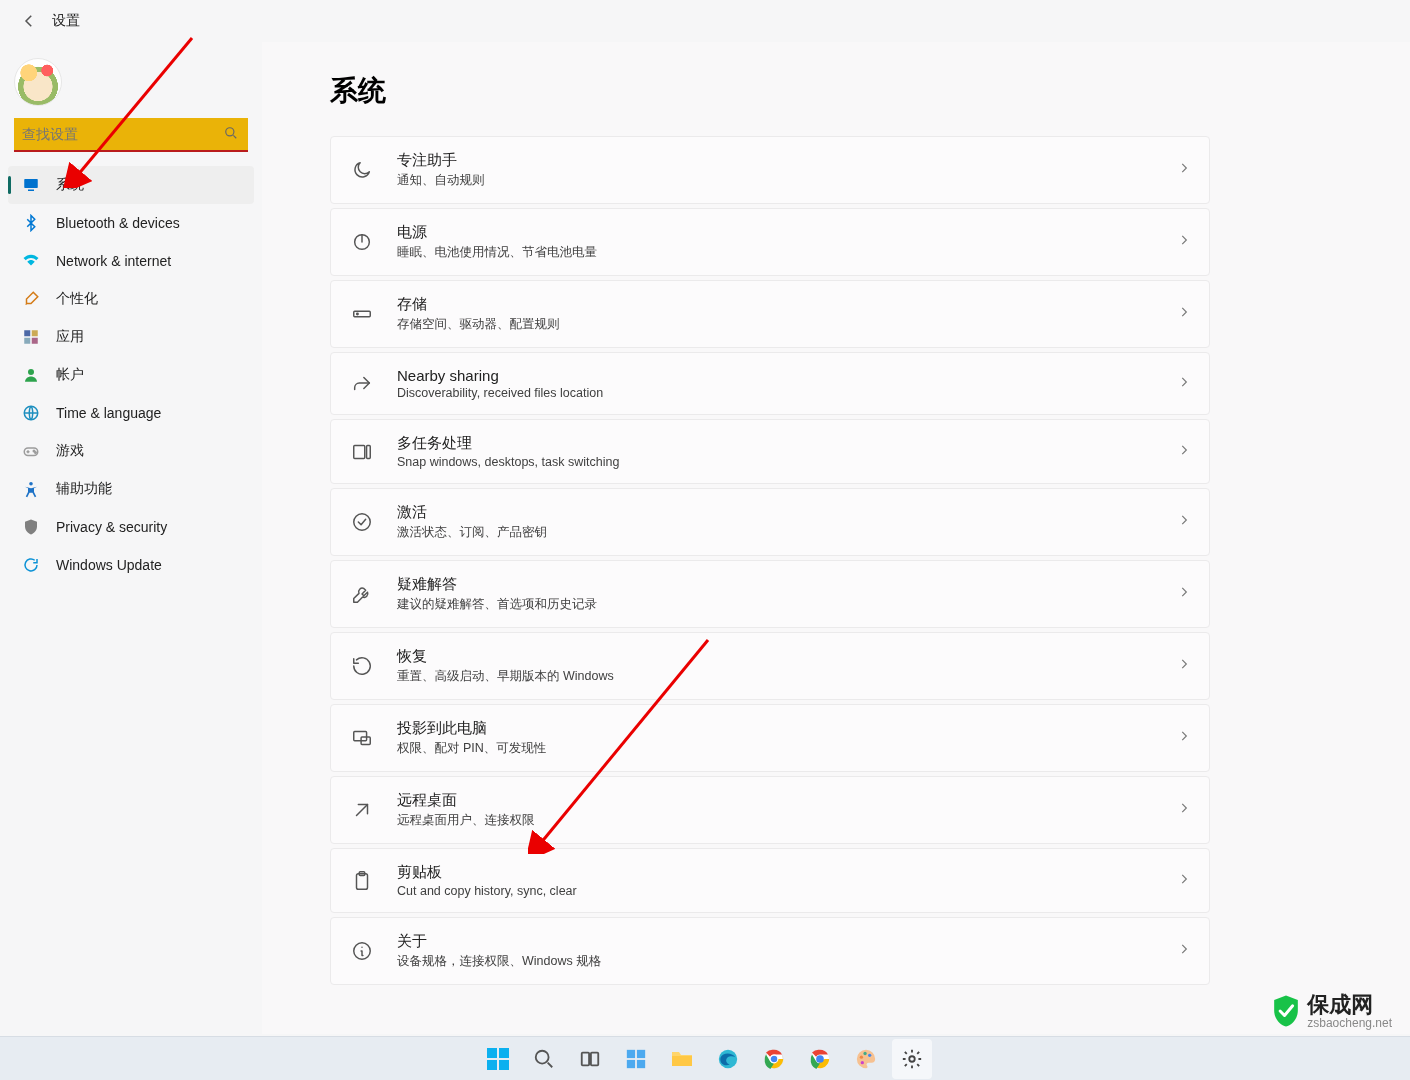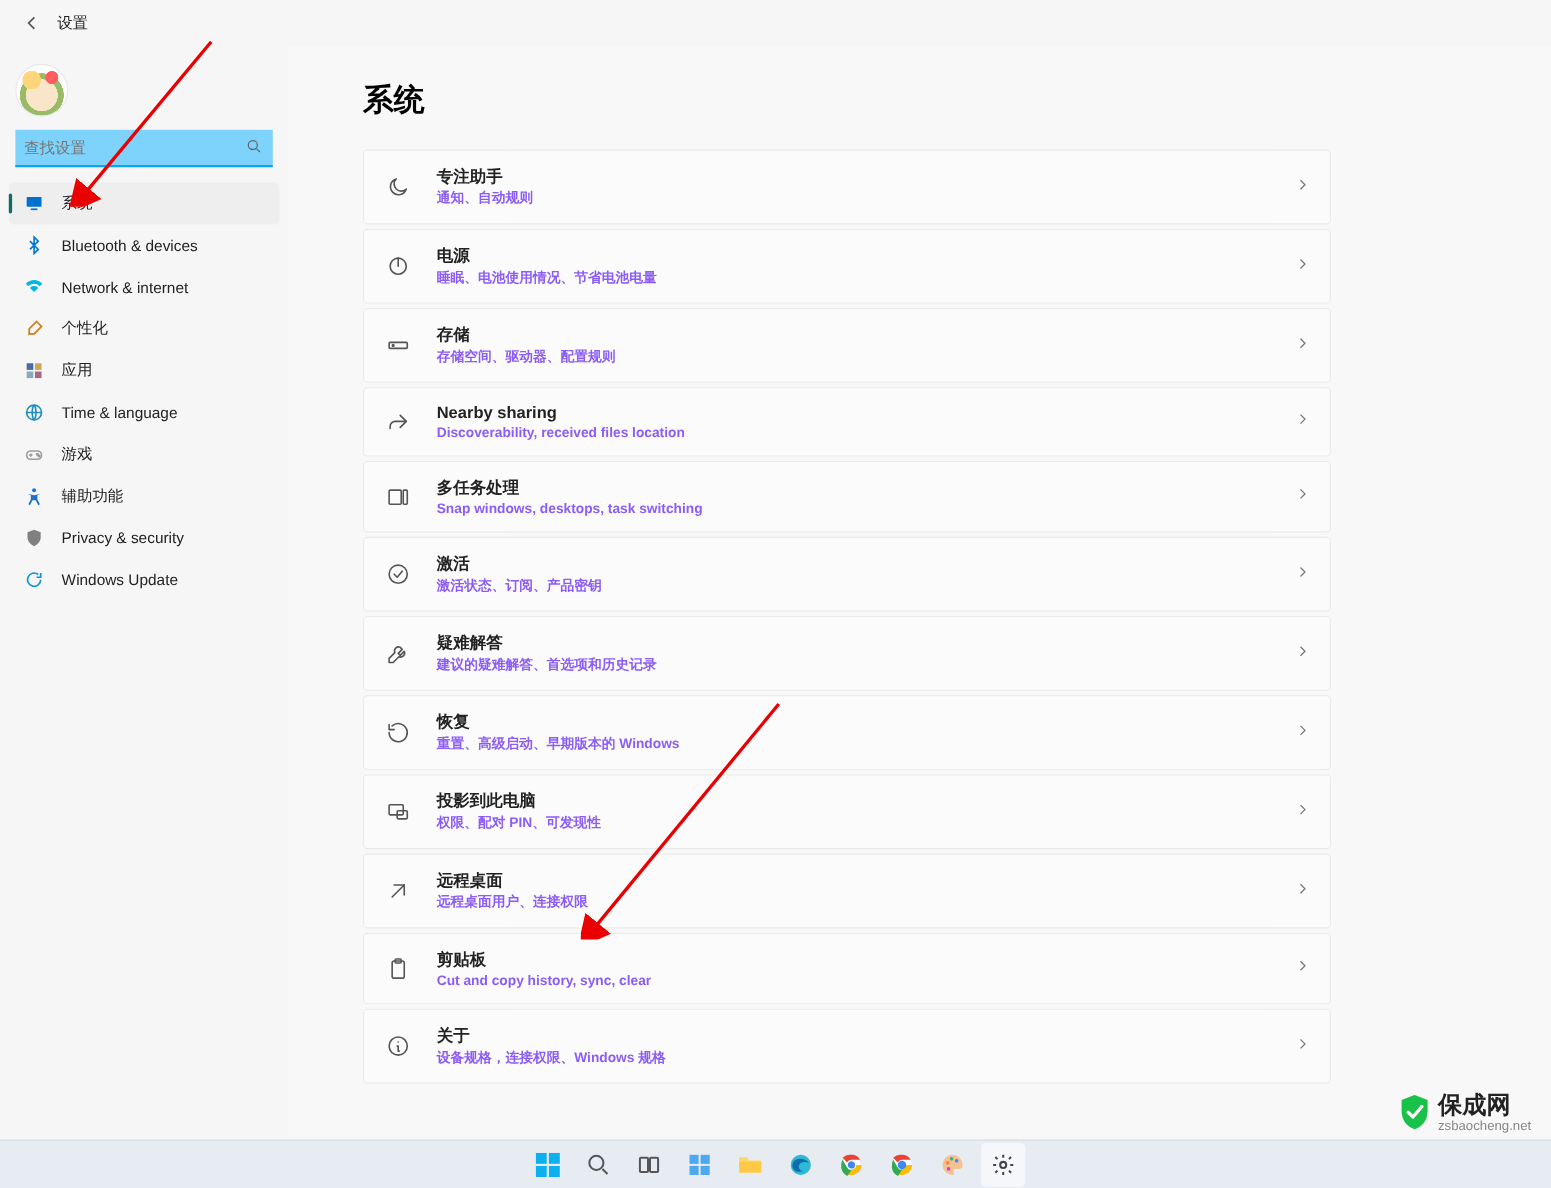--- a/index.html
+++ b/index.html
@@ -7,36 +7,36 @@
 
     .header { display: flex; align-items: center; padding: 12px 20px; gap: 14px; }
     .back-icon { width: 18px; height: 18px; cursor: pointer; }
     .header-title { font-size: 14px; color: #222; }
 
     .main-layout { display: flex; height: calc(100% - 44px - 44px); }
 
     .sidebar { width: 262px; padding: 10px 8px 0 8px; display: flex; flex-direction: column; }
     .avatar { width: 48px; height: 48px; border-radius: 50%; background: radial-gradient(circle at 30% 30%, #ffd47a 0 18%, transparent 19%), radial-gradient(circle at 70% 25%, #ff5e5e 0 12%, transparent 13%), radial-gradient(circle at 50% 60%, #f9e6c8 0 40%, #9b6 41% 55%, transparent 56%), #fff; border: 1px solid #e7e7e7; margin: 6px 0 12px 6px; }
     .search-wrap { position: relative; margin: 0 6px 14px 6px; }
-    .search-input { width: 100%; border: none; border-bottom: 2px solid #0ea5e9; background: #7dd3fc; padding: 8px 32px 8px 8px; font-size: 14px; outline: none; }
+    .search-input { width: 100%; border: none; border-bottom: 2px solid #b91c1c; background: #eab308; padding: 8px 32px 8px 8px; font-size: 14px; outline: none; }
     .search-ico { position: absolute; right: 10px; top: 8px; color: #666; }
 
     .nav-item { display: flex; align-items: center; gap: 16px; padding: 10px 14px; font-size: 14px; color: #222; border-radius: 4px; cursor: pointer; position: relative; }
     .nav-item.active { background: #eeeeee; }
     .nav-item.active::before { content: ""; position: absolute; left: 0; top: 10px; bottom: 10px; width: 3px; background: #0f6b63; border-radius: 2px; }
     .nav-ico { width: 18px; height: 18px; display: flex; align-items: center; justify-content: center; }
 
     .content { flex: 1; padding: 30px 0 20px 68px; overflow-y: auto; background: #f9f8f9; }
     .page-title { font-size: 28px; font-weight: 600; margin-bottom: 26px; }
     .settings-list { display: flex; flex-direction: column; gap: 4px; width: 880px; }
-    .setting-item { display: flex; align-items: center; background: #fcfbfc; border: 1px solid #ebeaeb; border-radius: 4px; padding: 14px 18px; cursor: pointer; font-weight: bold; }
+    .setting-item { display: flex; align-items: center; background: #fcfbfc; border: 1px solid #ebeaeb; border-radius: 4px; padding: 14px 18px; cursor: pointer; }
     .setting-ico { width: 26px; height: 26px; color: #555; margin-right: 22px; display: flex; align-items: center; justify-content: center; flex-shrink: 0; }
     .setting-texts { flex: 1; }
     .setting-title { font-size: 15px; color: #222; }
-    .setting-sub { font-size: 12.5px; color: #8b5cf6; margin-top: 2px; }
+    .setting-sub { font-size: 12.5px; color: #404040; margin-top: 2px; }
     .chev { color: #777; }
 
     .taskbar { position: absolute; bottom: 0; left: 0; right: 0; height: 44px; background: #e7ecf2; display: flex; align-items: center; justify-content: center; gap: 6px; border-top: 1px solid #d7dde4; }
     .tb-item { width: 40px; height: 40px; display: flex; align-items: center; justify-content: center; border-radius: 4px; cursor: pointer; }
     .tb-item.active { background: rgba(255,255,255,0.6); }
 
     .watermark { position: absolute; right: 18px; bottom: 50px; display: flex; align-items: flex-start; gap: 6px; z-index: 50; }
     .shield { width: 30px; height: 34px; position: relative; }
     .shield svg { width: 100%; height: 100%; }
     .wm-text { font-size: 22px; font-weight: 700; color: #222; line-height: 1; }
@@ -107,20 +107,29 @@
         <div class="nav-item">
           <span class="nav-ico">
             <svg width="18" height="18" viewBox="0 0 24 24">
               <rect x="3" y="3" width="8" height="8" fill="#4c68a6"></rect>
               <rect x="13" y="3" width="8" height="8" fill="#ca5"></rect>
               <rect x="3" y="13" width="8" height="8" fill="#8ab"></rect>
               <rect x="13" y="13" width="8" height="8" fill="#a68"></rect>
             </svg>
           </span>
           <span>应用</span>
+        </div>
+        <div class="nav-item">
+          <span class="nav-ico">
+            <svg width="18" height="18" viewBox="0 0 24 24">
+              <circle cx="12" cy="8" r="4" fill="#2da34d"></circle>
+              <path d="M4 21c0-4 4-7 8-7s8 3 8 7z" fill="#2da34d"></path>
+            </svg>
+          </span>
+          <span>帐户</span>
         </div>
         <div class="nav-item">
           <span class="nav-ico">
             <svg width="18" height="18" viewBox="0 0 24 24" fill="none" stroke="#1e8fbf" stroke-width="2">
               <circle cx="12" cy="12" r="9"></circle>
               <path d="M3 12h18M12 3c3 3 3 15 0 18M12 3c-3 3-3 15 0 18"></path>
             </svg>
           </span>
           <span>Time &amp; language</span>
         </div>

